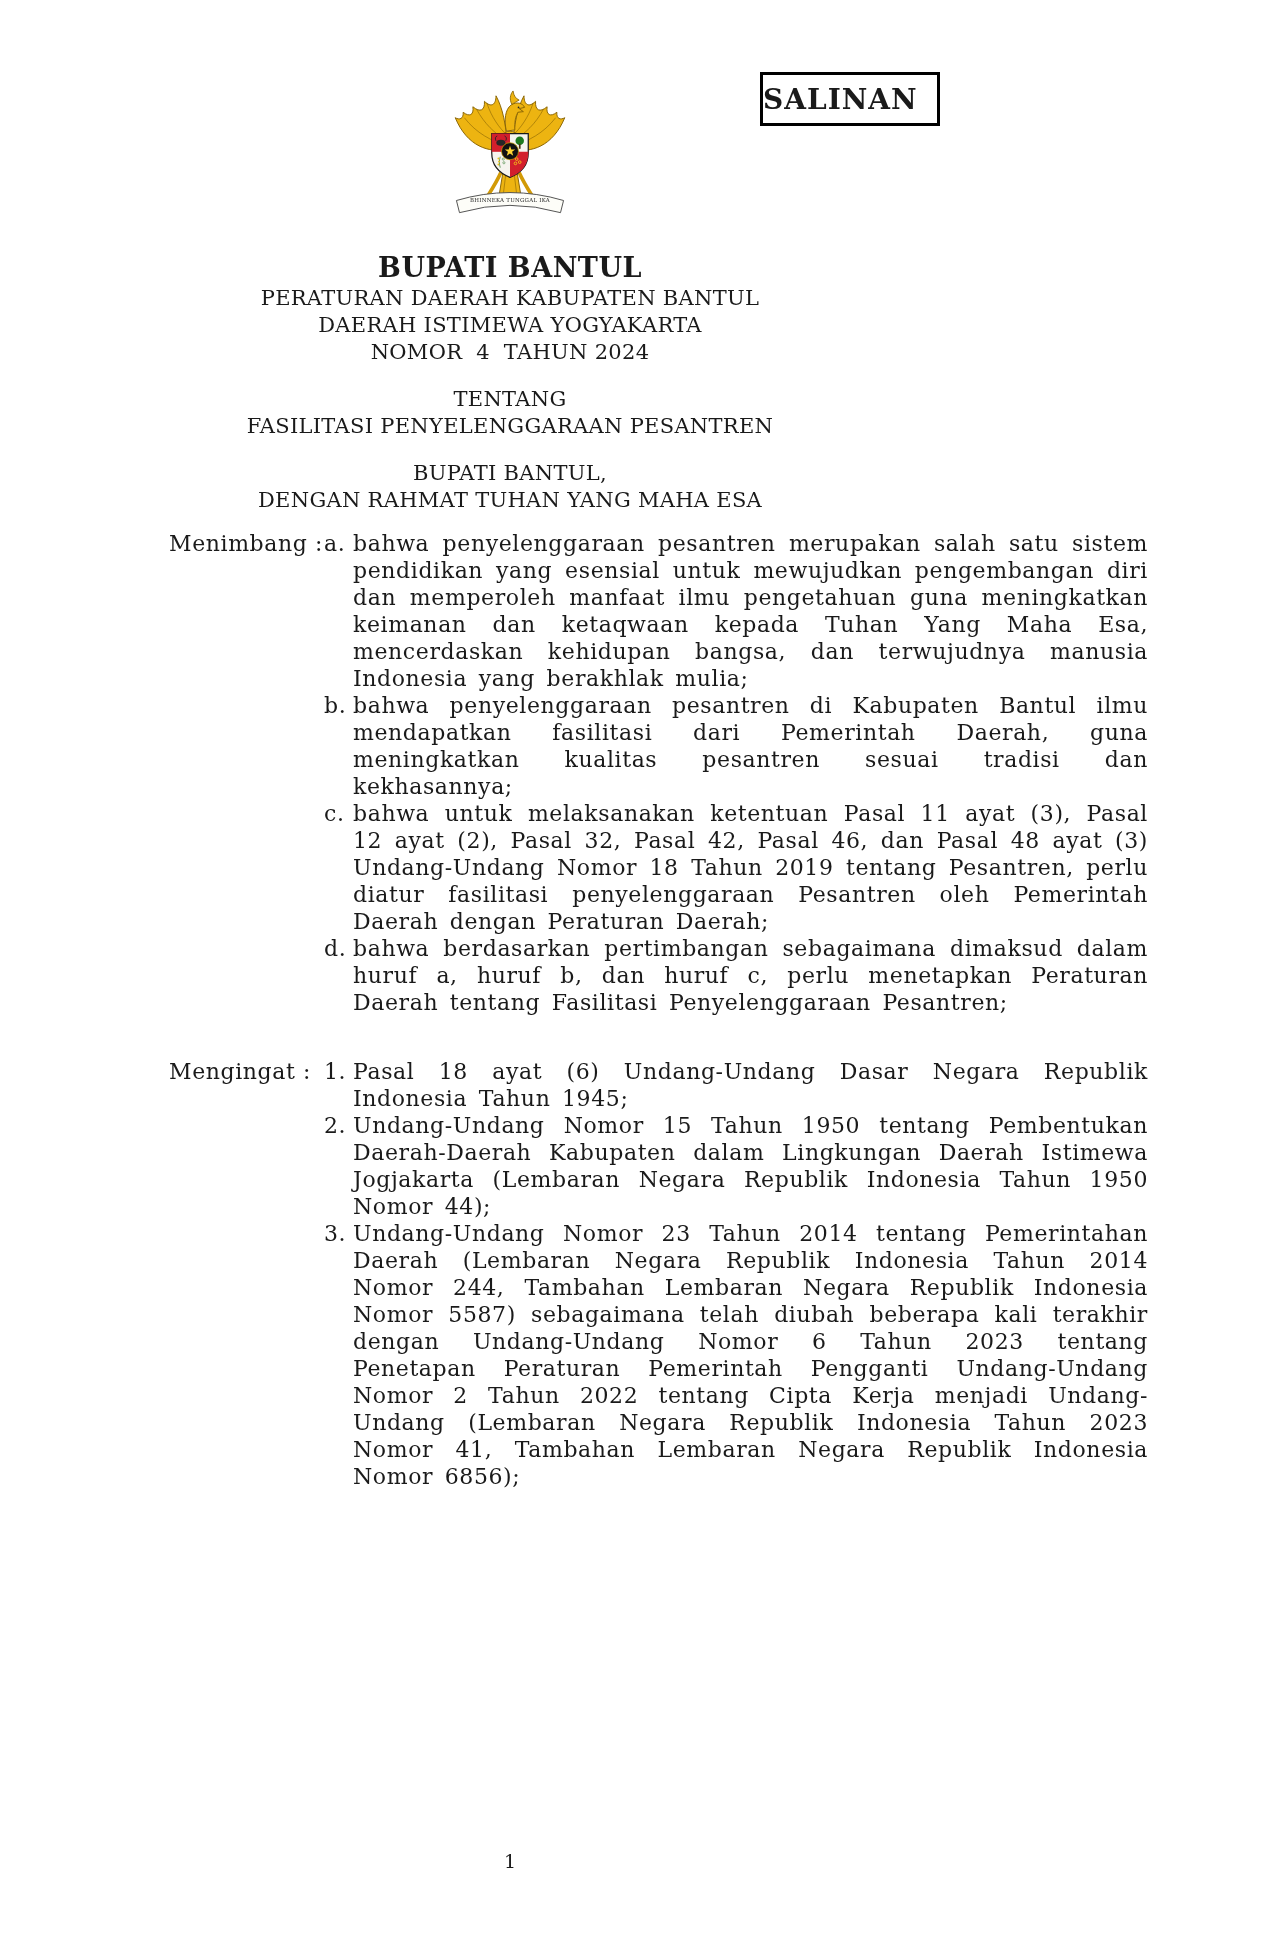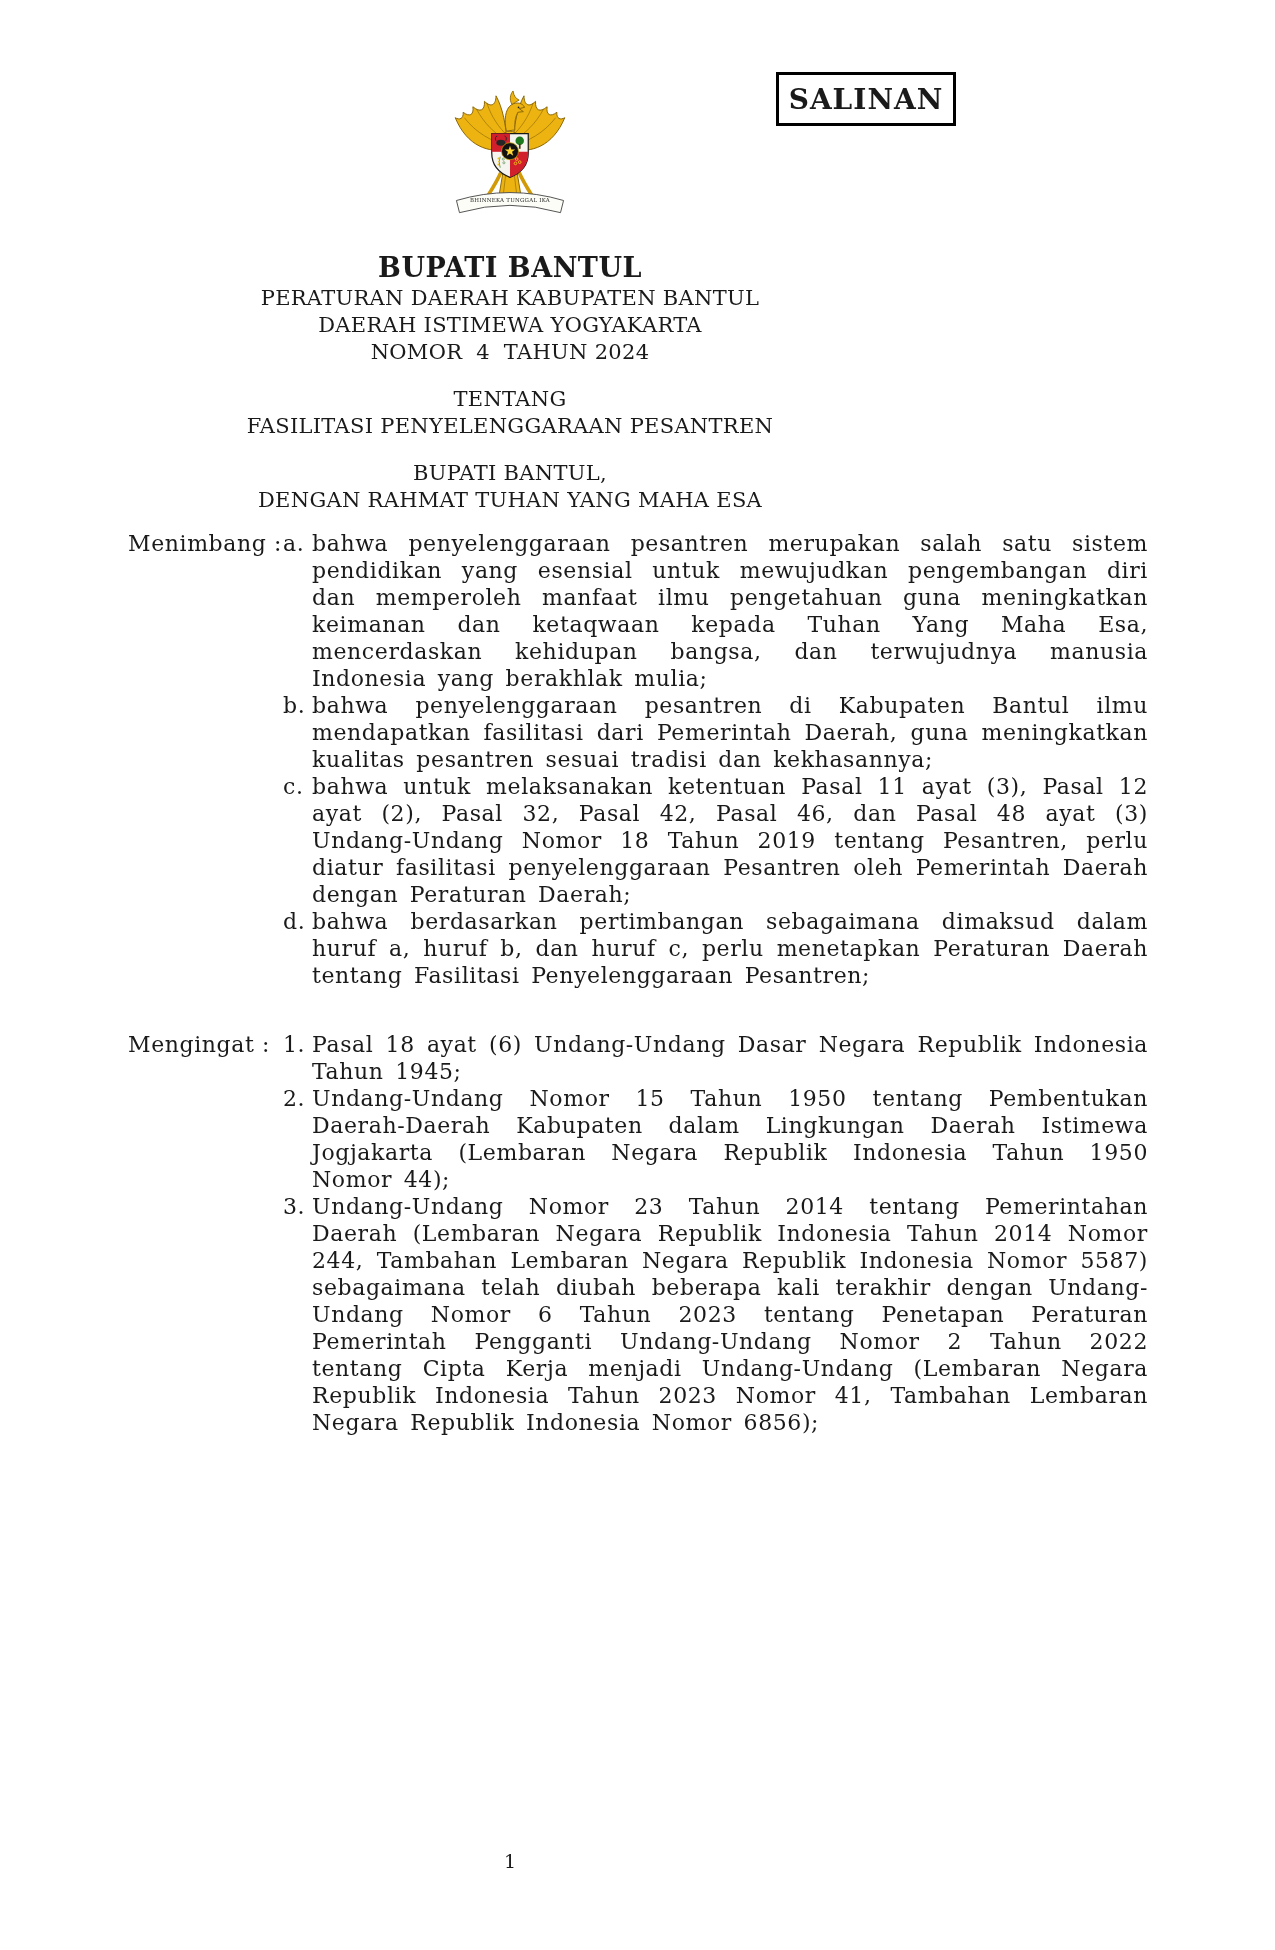--- a/index.html
+++ b/index.html
@@ -5,36 +5,36 @@
   html,body{margin:0;padding:0;}
   body{
     width:1275px;height:1950px;background:#ffffff;color:#1a1a1a;
     font-family:"DejaVu Serif","Liberation Serif",serif;
     -webkit-font-smoothing:antialiased;
   }
   .page{position:relative;width:1275px;height:1950px;overflow:hidden;background:#fff;}
 
   
   .stamp{
-    position:absolute;top:72px;left:776px;width:174px;height:48px;
-    border:3px solid #000;display:flex;align-items:center;justify-content:center;
+    position:absolute;top:72px;left:760px;width:174px;height:48px;
+    border:3px solid #000;display:flex;align-items:center;
   }
   .stamp span{font-weight:bold;font-size:28px;letter-spacing:1px;}
 
   
   .header-block{width:1020px;padding-top:80px;text-align:center;}
   .emblem{display:inline-block;line-height:0;}
   .doc-title{font-size:27px;font-weight:bold;letter-spacing:0.5px;margin-top:24px;line-height:34px;}
   .doc-sub{font-size:21px;line-height:27px;letter-spacing:0.3px;}
   .gap-sm{height:20px;}
 
   
   .body-block{margin:16px 127px 0 128px;font-size:22px;line-height:27px;letter-spacing:0.6px;}
   .clause{display:flex;align-items:flex-start;}
-  .clause-label{flex:0 0 155px;width:155px;}
+  .clause-label{flex:0 0 155px;width:155px;margin-left:41px;}
   .clause-items{flex:1;min-width:0;}
   .clause-item{display:flex;align-items:flex-start;}
   .item-marker{flex:0 0 29px;width:29px;}
   .item-text{flex:1;text-align:justify;word-spacing:4px;}
   .section-gap{height:42px;}
 
   .page-num{
     position:absolute;bottom:78px;left:0;width:1020px;
     text-align:center;font-size:19px;
   }

